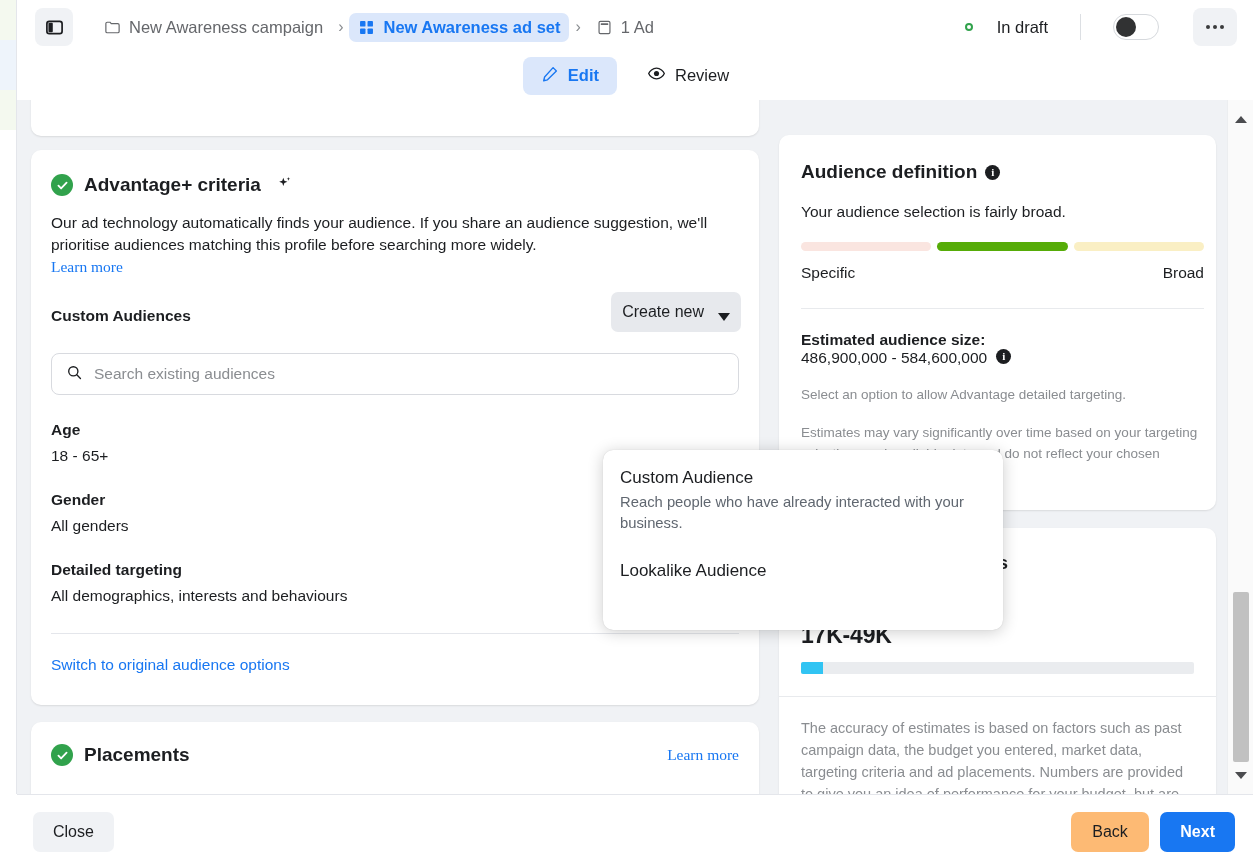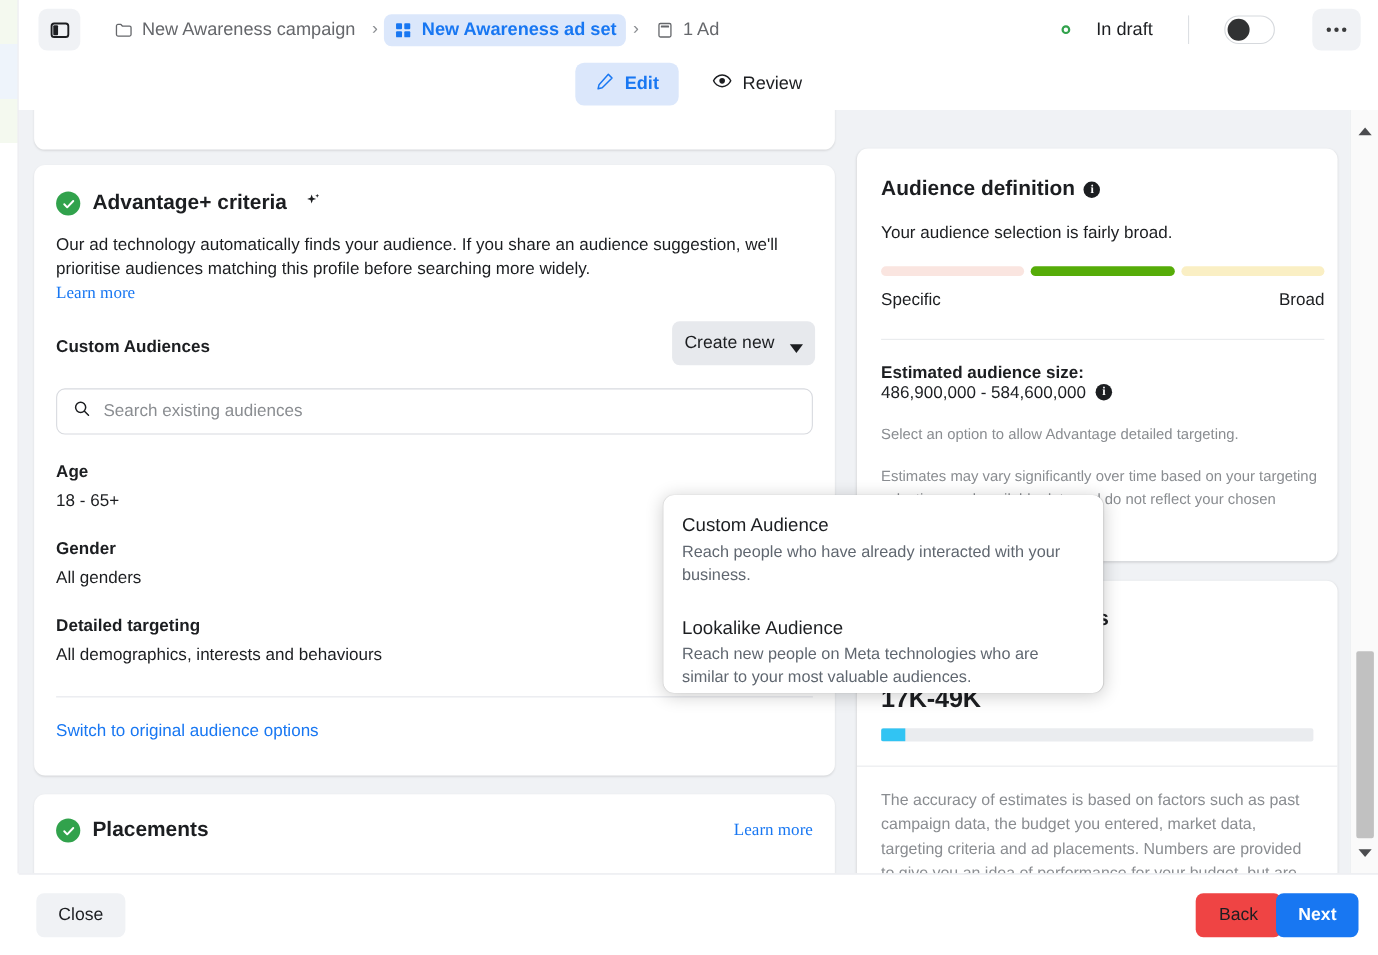--- a/index.html
+++ b/index.html
@@ -249,21 +249,21 @@
     position: absolute; left: 17px; right: 0; bottom: 0; height: 74px;
     background: #ffffff; border-top: 1px solid #e4e6eb; margin-top: 31px;
   }
   .btn {
     position: absolute; top: 17px; height: 40px; border-radius: 7px;
     display: flex; align-items: center; justify-content: center;
     font-size: 16px; cursor: pointer; padding: 0 20px; border: none;
     font-family: "Liberation Sans", sans-serif;
   }
   .btn-close { left: 16px; background: #f0f2f5; color: #1c1e21; min-width: 76px; }
-  .btn-back  { right: 88px; background: #ef4444; color: #1c1e21; min-width: 78px; }
+  .btn-back  { right: 104px; background: #fdba74; color: #1c1e21; min-width: 78px; }
   .btn-next  { right: 18px; background: #1877f2; color: #ffffff; font-weight: 700; min-width: 72px; }
 </style>
 </head>
 <body>
 
 <div id="app">
 
   <div class="edge-strip"></div>
   <div class="edge-rule"></div>
 
@@ -475,21 +475,20 @@
       </div>
     </div>
 
     <div class="dropdown">
       <div class="dd-item">
         <div class="dd-title">Custom Audience</div>
         <div class="dd-desc">Reach people who have already interacted with your business.</div>
       </div>
       <div class="dd-item">
         <div class="dd-title">Lookalike Audience</div>
-        <div class="dd-desc">Reach new people on Meta technologies who are similar to your most valuable audiences.</div>
       </div>
     </div>
   </div>
 
   <div class="scrollbar">
     <div class="sb-arrow up">
       <span class="sb-tri-up"></span>
     </div>
     <div class="sb-thumb"></div>
     <div class="sb-arrow down">

